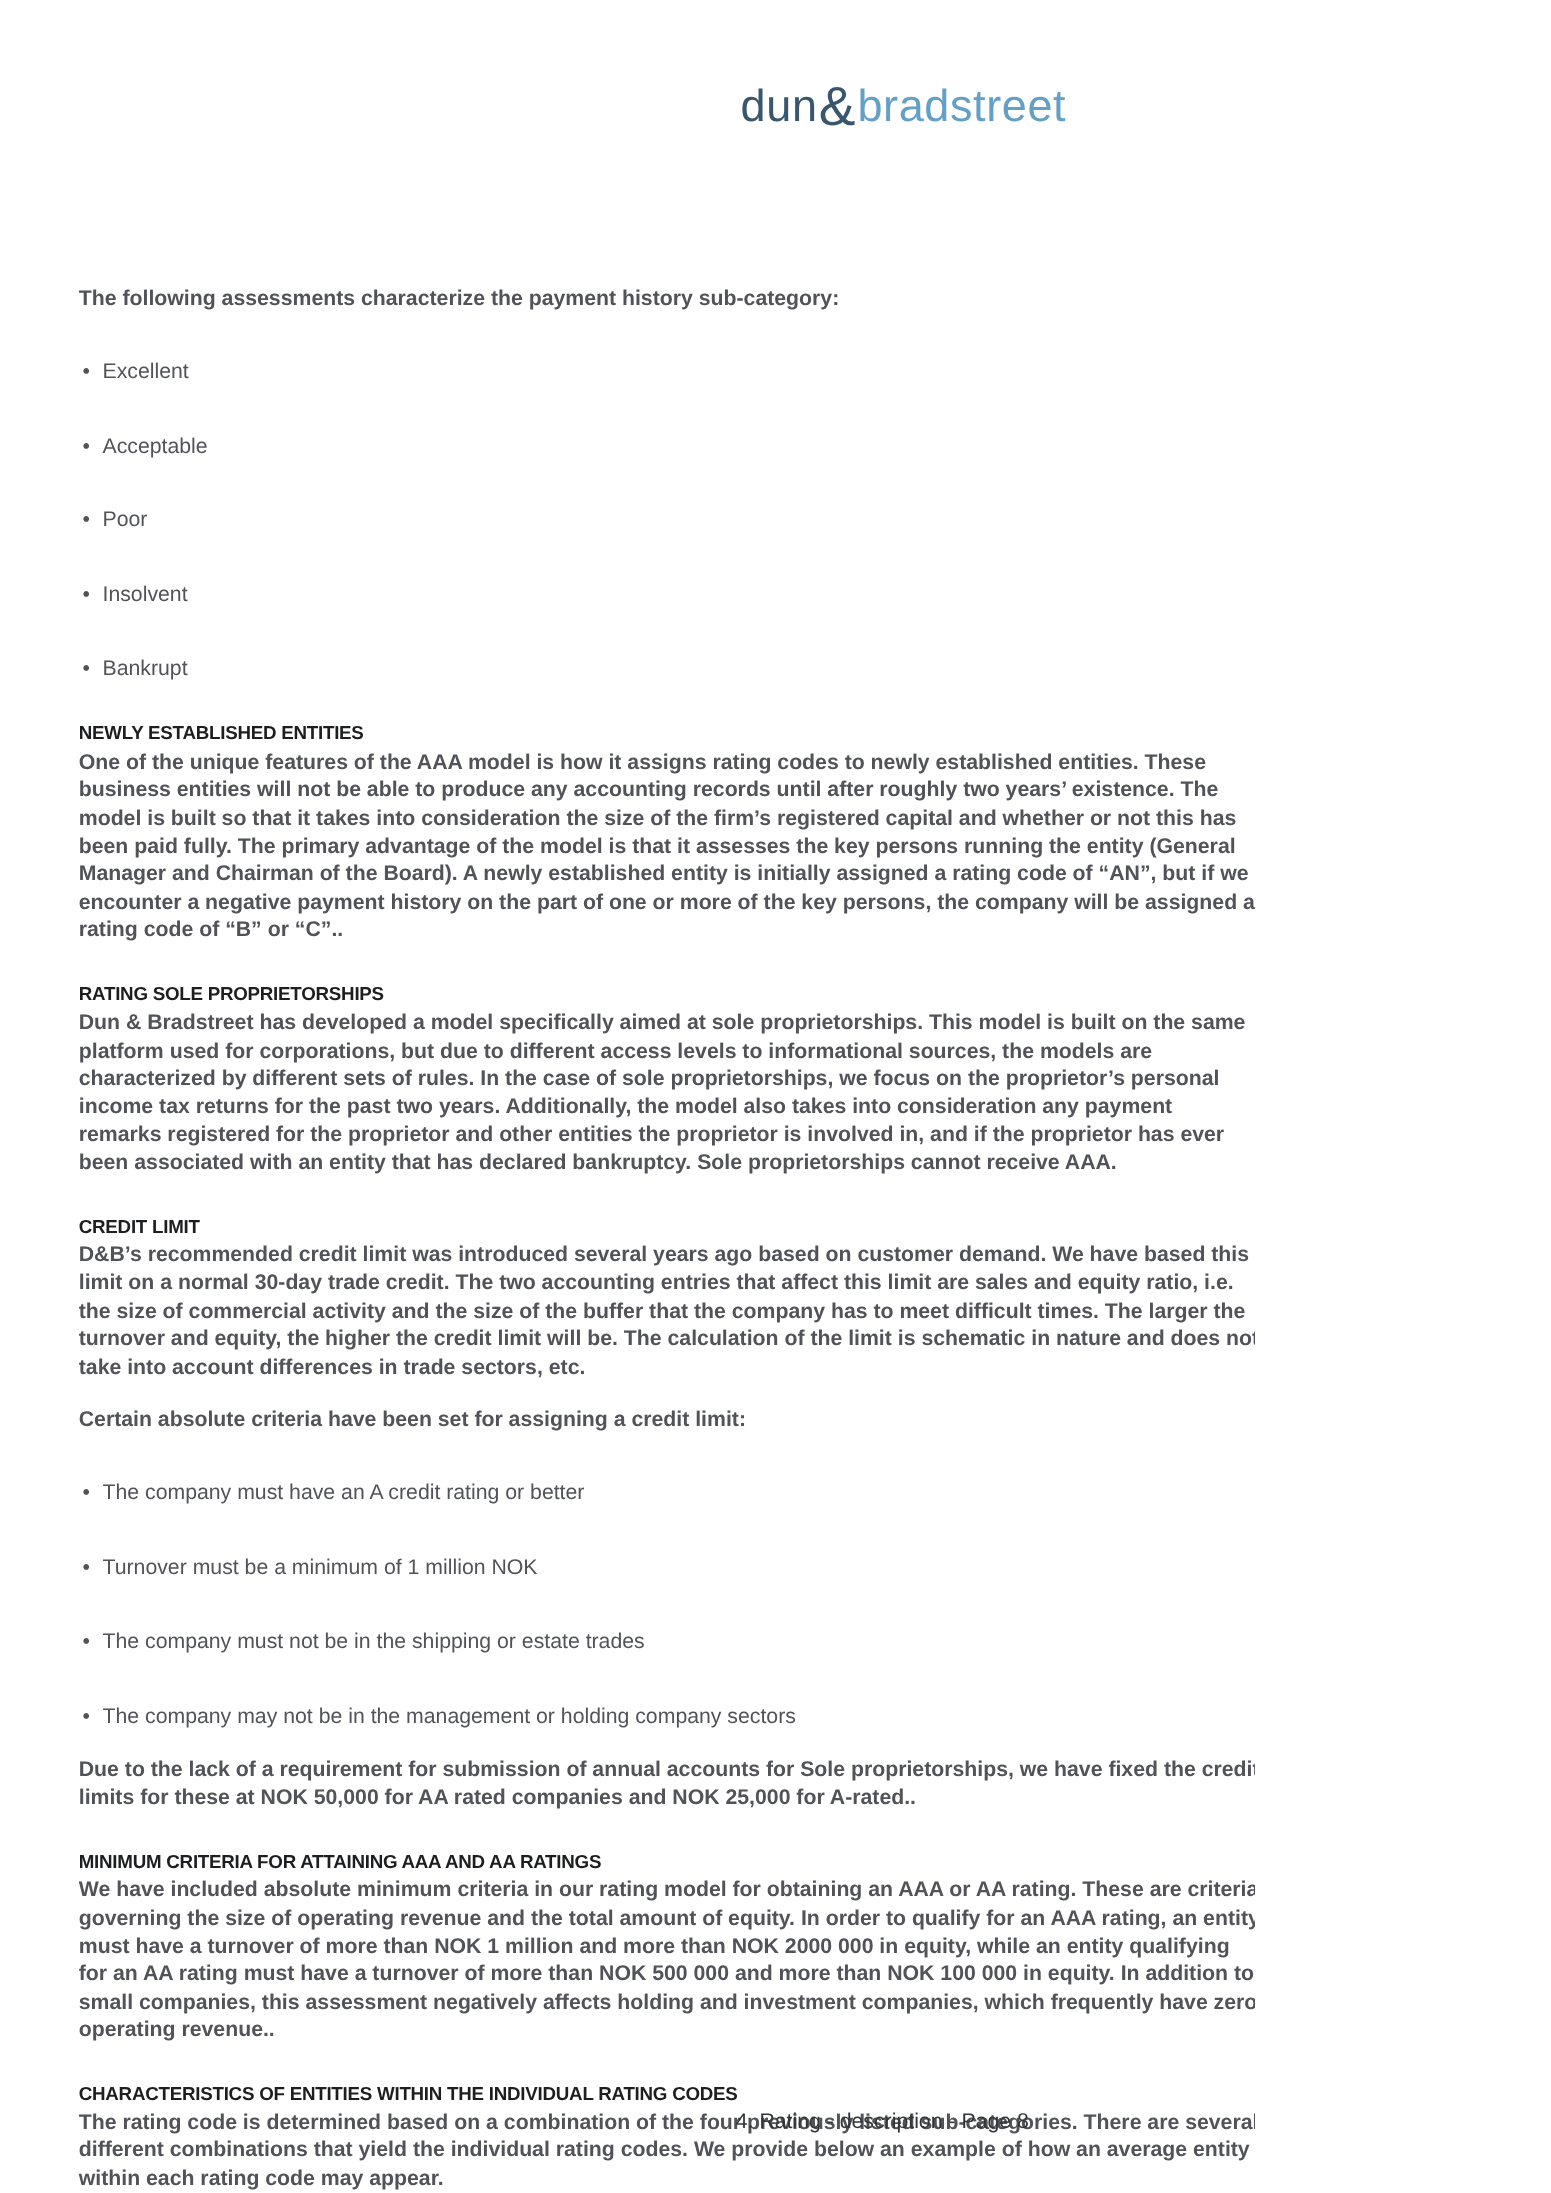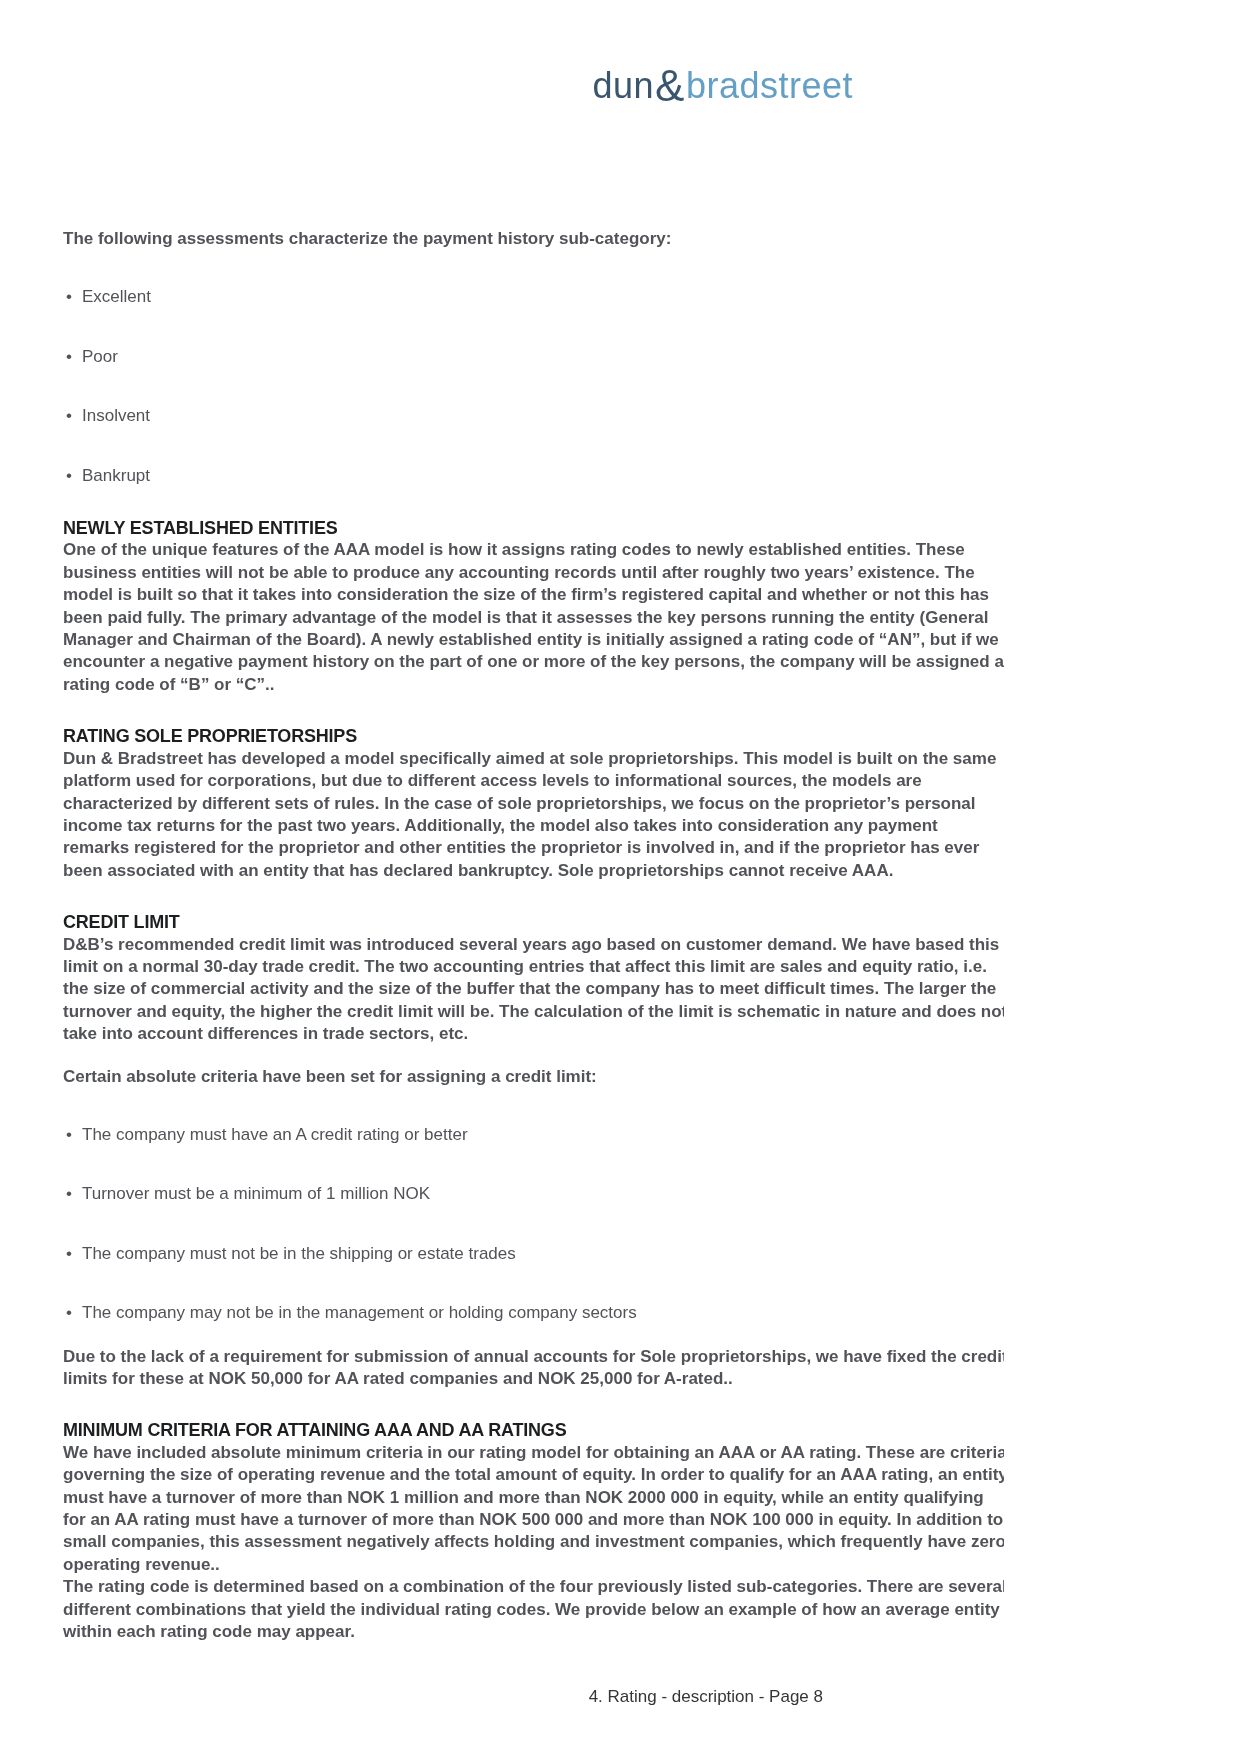--- a/index.html
+++ b/index.html
@@ -71,21 +71,21 @@
     margin-top: 34px;
   }
   ul.bullets li::before {
     content: "\2022";
     position: absolute;
     left: 3px;
     color: #515358;
   }
   section h3 {
     margin: 29px 0 0 0;
-    font-size: 18px;
+    font-size: 15px;
     font-weight: bold;
     letter-spacing: -0.2px;
     line-height: 22.4px;
     color: #1d1e20;
   }
   
   .footer {
     position: absolute;
     top: 1686px;
     right: 181px;
@@ -101,20 +101,21 @@
 
   <div class="logo">
     <span class="logo-dun">dun</span><span class="logo-amp">&amp;</span><span class="logo-brad">bradstreet</span>
   </div>
 
   <div class="content">
 
     <p class="lead">The following assessments characterize the payment history sub-category:</p>
     <ul class="bullets">
       <li>Excellent</li>
+      <li>Acceptable</li>
       <li>Poor</li>
       <li>Insolvent</li>
       <li>Bankrupt</li>
     </ul>
 
     <section>
       <h3>NEWLY ESTABLISHED ENTITIES</h3>
       <p>One of the unique features of the AAA model is how it assigns rating codes to newly established entities. These business entities will not be able to produce any accounting records until after roughly two years’ existence. The model is built so that it takes into consideration the size of the firm’s registered capital and whether or not this has been paid fully. The primary advantage of the model is that it assesses the key persons running the entity (General Manager and Chairman of the Board). A newly established entity is initially assigned a rating code of “AN”, but if we encounter a negative payment history on the part of one or more of the key persons, the company will be assigned a rating code of “B” or “C”..</p>
     </section>
 
@@ -135,20 +136,21 @@
       </ul>
       <p class="gap">Due to the lack of a requirement for submission of annual accounts for Sole proprietorships, we have fixed the credit limits for these at NOK 50,000 for AA rated companies and NOK 25,000 for A-rated..</p>
     </section>
 
     <section>
       <h3>MINIMUM CRITERIA FOR ATTAINING AAA AND AA RATINGS</h3>
       <p>We have included absolute minimum criteria in our rating model for obtaining an AAA or AA rating. These are criteria governing the size of operating revenue and the total amount of equity. In order to qualify for an AAA rating, an entity must have a turnover of more than NOK 1 million and more than NOK 2000 000 in equity, while an entity qualifying for an AA rating must have a turnover of more than NOK 500 000 and more than NOK 100 000 in equity. In addition to small companies, this assessment negatively affects holding and investment companies, which frequently have zero operating revenue..</p>
     </section>
 
     <section>
+      <h3>CHARACTERISTICS OF ENTITIES WITHIN THE INDIVIDUAL RATING CODES</h3>
       <p>The rating code is determined based on a combination of the four previously listed sub-categories. There are several different combinations that yield the individual rating codes. We provide below an example of how an average entity within each rating code may appear.</p>
     </section>
 
   </div>
 
   <div class="footer">4. Rating - description - Page 8</div>
 
 </div>
 
 </body></html>

